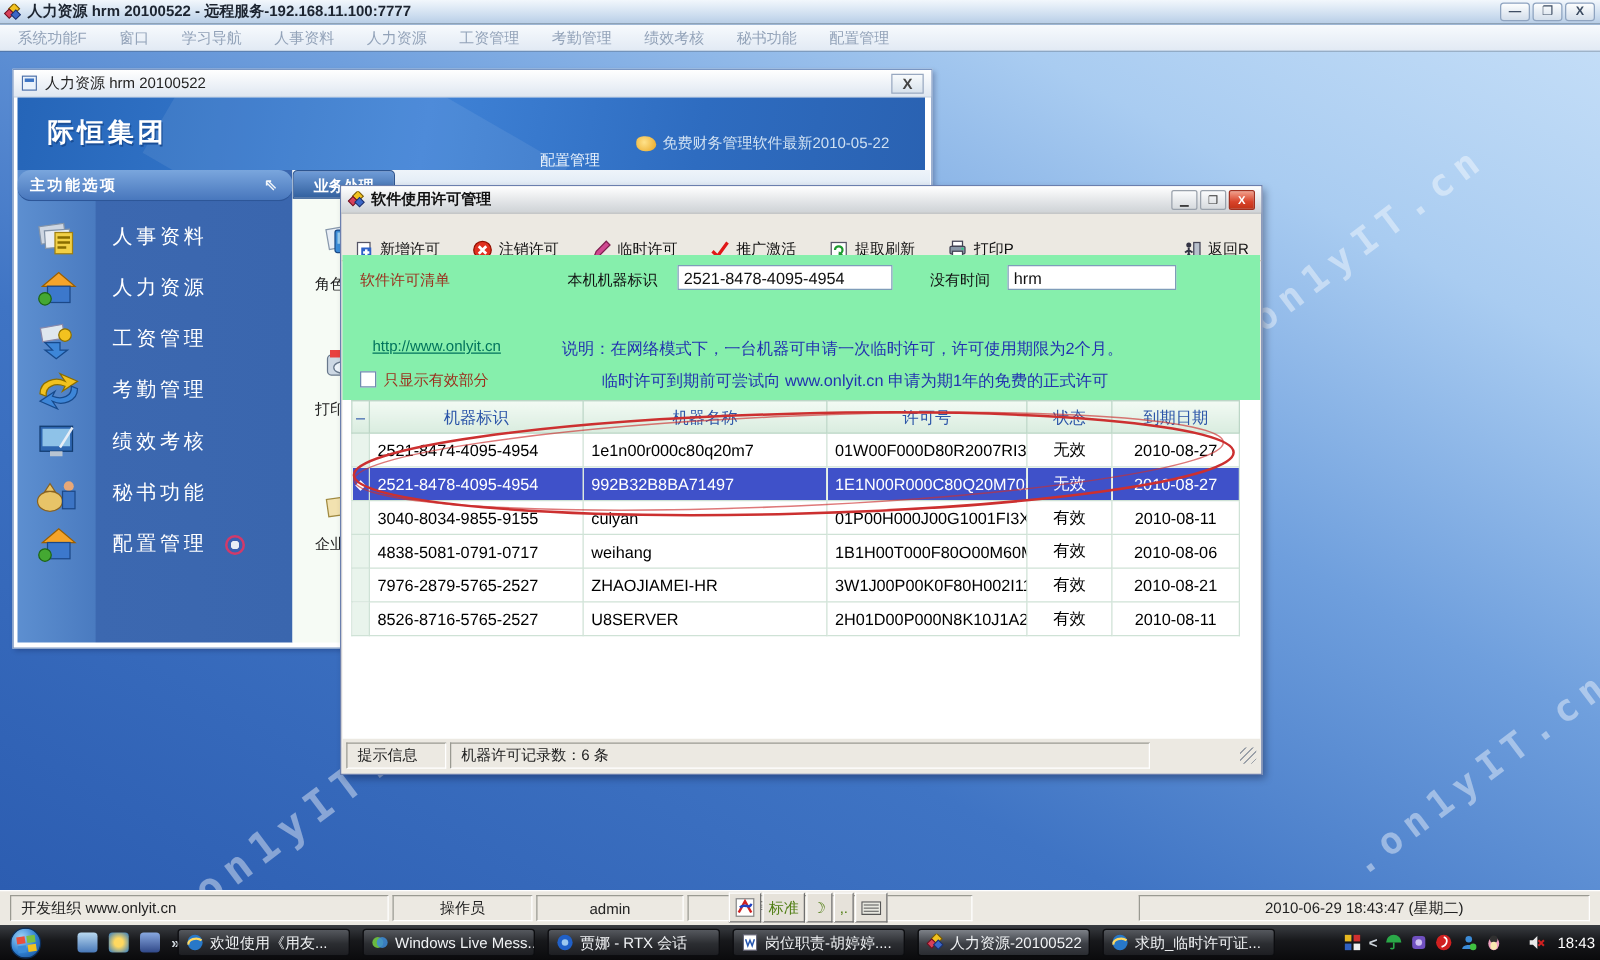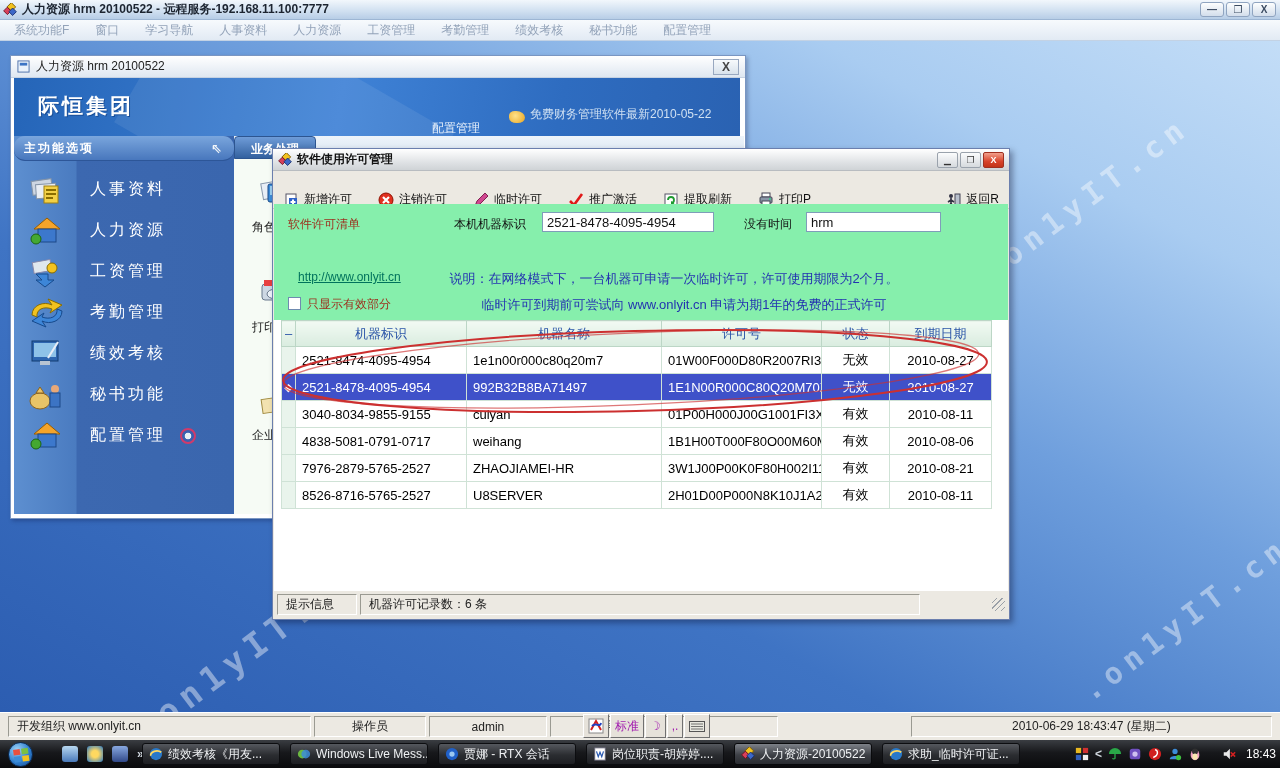--- a/index.html
+++ b/index.html
@@ -35,21 +35,21 @@
     background:linear-gradient(#f7fafc,#d8e2ec); text-align:center; line-height:14px; color:#444; font-weight:bold; }
   .banner { position:absolute; left:3px; top:22px; width:726px; height:58px;
     background:linear-gradient(100deg,#2565b8 0%,#3f82d6 45%,#2e6cc0 75%,#2a62b2 100%); overflow:hidden; }
   .banner:before { content:""; position:absolute; left:120px; top:-30px; width:300px; height:160px;
     background:rgba(255,255,255,.08); transform:rotate(30deg); }
   .brand { position:absolute; left:24px; top:14px; font-size:21px; color:#fff; letter-spacing:3px;
     font-weight:bold; text-shadow:1px 1px 0 #1a4e96; }
   .platform { position:absolute; left:270px; top:16px; font-size:22px; color:#fff; letter-spacing:7px;
     font-weight:bold; text-shadow:1px 1px 1px #174a90; }
   .platform-sub { position:absolute; left:418px; top:42px; font-size:12px; color:#e8f1fb; }
-  .promo { position:absolute; left:495px; top:28px; color:#cfe0f2; font-size:12px; display:flex; align-items:flex-end; gap:5px; }
+  .promo { position:absolute; left:495px; top:28px; color:#cfe0f2; font-size:12px; display:flex; align-items:center; gap:5px; }
   .promo-ic { width:16px; height:12px; background:radial-gradient(circle at 40% 40%,#ffe28a,#e8a41f); border-radius:40% 60% 50% 50%; }
 
   .sidebar { position:absolute; left:3px; top:80px; width:220px; height:378px;
     background:linear-gradient(to right,#5d8fd0 0,#4a7bc0 62px,#3c68b0 63px,#3a66ae 100%); }
   .sb-head { height:25px; background:linear-gradient(#7aa6dd,#4877bd); display:flex; align-items:center;
     padding:0 10px; color:#fff; font-weight:bold; letter-spacing:2px; border-bottom:1px solid #2d5698;border-radius:11px; }
   .sb-cursor { margin-left:auto; color:#f2f6fa; font-size:13px; }
   .sb-item { display:flex; align-items:center; height:41px; padding-left:14px; color:#fff;
     font-size:16px; letter-spacing:3px; }
   .sb-item .ic { width:38px; height:32px; margin-right:24px; }
@@ -104,21 +104,21 @@
   .grip { margin-left:auto; width:13px; height:13px;
     background:repeating-linear-gradient(135deg,transparent 0 3px,#9aa0a8 3px 4px); }
 
   .annot { pointer-events:none; }
 
   
   .statusbar { left:0; top:712px; width:1280px; height:28px; background:#ece9e2; border-top:1px solid #fff;
     display:flex; align-items:center; gap:3px; padding:12px 8px; }
   .ime { position:absolute; left:583px; top:1px; height:26px; display:flex; gap:1px; }
   .imebtn { border:1px solid; border-color:#fff #707070 #707070 #fff; background:#e6e2da; height:24px;
-    display:flex; align-items:center; padding:0 4px; color:#a21caf; }
+    display:flex; align-items:center; padding:0 4px; color:#4d7c0f; }
 
   
   .taskbar { left:0; top:740px; width:1280px; height:28px;
     background:linear-gradient(#3a3d42,#17181b 45%,#0a0a0c); display:flex; align-items:center; }
   .orb { position:absolute; left:8px; top:2px; width:25px; height:25px; border-radius:50%;
     background:radial-gradient(circle at 35% 30%,#9fd4f7,#2f7fd0 55%,#174a8c); border:1px solid #0c2c55; }
   .ql { position:absolute; left:62px; top:6px; display:flex; gap:9px; align-items:center; }
   .qlic { width:16px; height:16px; border-radius:3px; }
   .chev { color:#cfd6dd; font-weight:bold; }
   .task { position:absolute; top:3px; height:22px; width:138px; border-radius:3px;
@@ -496,21 +496,21 @@
     <span class="qlic" style="background:radial-gradient(circle,#ffd860 30%,#2878c8)"></span>
     <span class="qlic" style="background:linear-gradient(#88a8e0,#304888)"></span>
     <span class="chev">»</span>
   </div>
 
   <div class="task" style="left:142px">
     <svg class="tic" viewBox="0 0 16 16">
         <circle cx="8" cy="8" r="7" fill="#2878c8"></circle>
         <path d="M2 10 A7 5 0 0 1 14 6" stroke="#ffd860" stroke-width="2" fill="none"></path>
       </svg>
-    <span>绩效考核《用友...</span>
+    <span>欢迎使用《用友...</span>
   </div>
   <div class="task" style="left:290px">
     <svg class="tic" viewBox="0 0 16 16">
         <circle cx="6" cy="8" r="5" fill="#6ab840"></circle>
         <circle cx="10" cy="8" r="5" fill="#3c8cd8" opacity=".85"></circle>
       </svg>
     <span>Windows Live Mess...</span>
   </div>
   <div class="task" style="left:438px">
     <svg class="tic" viewBox="0 0 16 16">

